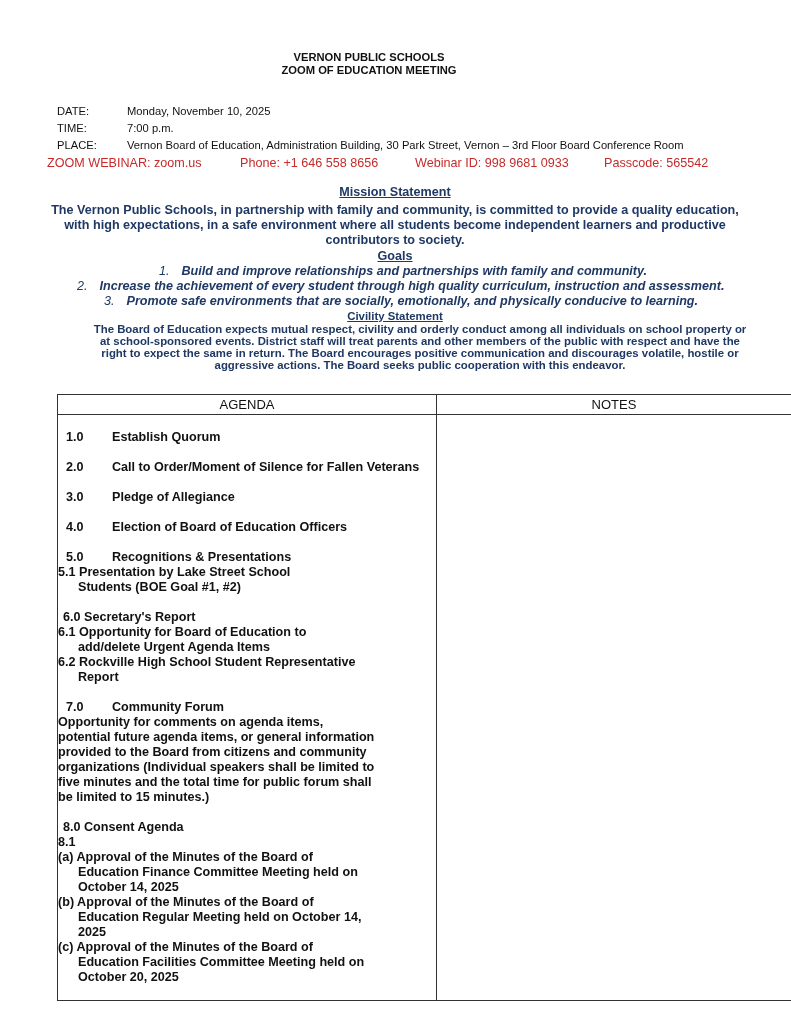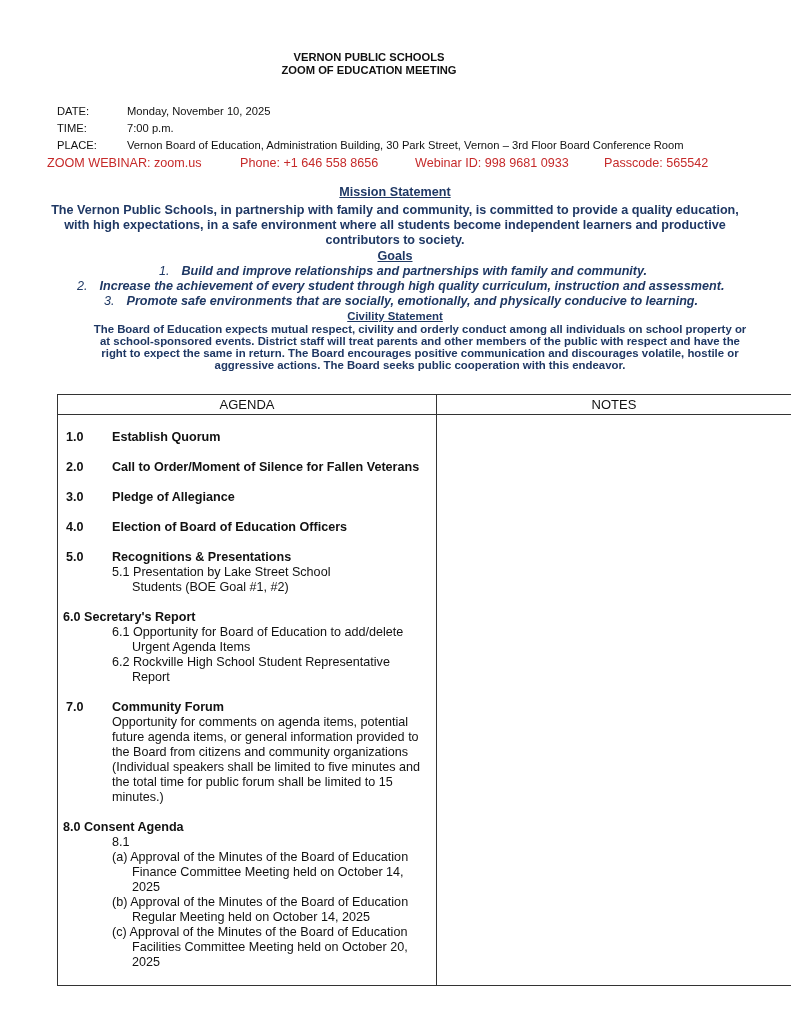--- a/index.html
+++ b/index.html
@@ -19,21 +19,21 @@
   .civ-title { top:310px; font-size:11.4px; }
   .civ { top:323px; font-size:11.4px; line-height:12px; left:90px; width:660px; }
   table.agenda { position:absolute; left:57px; top:394px; width:735px; height:587px; border-collapse:collapse; border:1.5px solid #333; }
   table.agenda th { border:1.5px solid #333; font-size:13px; font-weight:normal; height:19px; padding:0; }
   table.agenda td { border:1.5px solid #333; vertical-align:top; padding:0; }
   .col-agenda { width:378px; }
   .items { position:relative; padding-top:15px; font-size:12.6px; }
   .item { position:relative; margin-bottom:15px; line-height:15px; }
   .item .n { position:absolute; left:8px; font-weight:bold; }
   .item .t { margin-left:54px; font-weight:bold; display:block; }
-  .item .sub { margin-left:54px; font-weight:normal; display:block; }
+  .item .sub { font-weight:bold; display:block; }
   .sub .hang { padding-left:20px; text-indent:-20px; display:block; }
   .sub .hang2 { padding-left:20px; text-indent:-20px; display:block; }
   .item.shift .n { left:5px; }
   .item.shift .t { margin-left:26px; }
 </style>
 </head>
 <body>
 
 <div class="header">
   <div>VERNON PUBLIC SCHOOLS</div>

